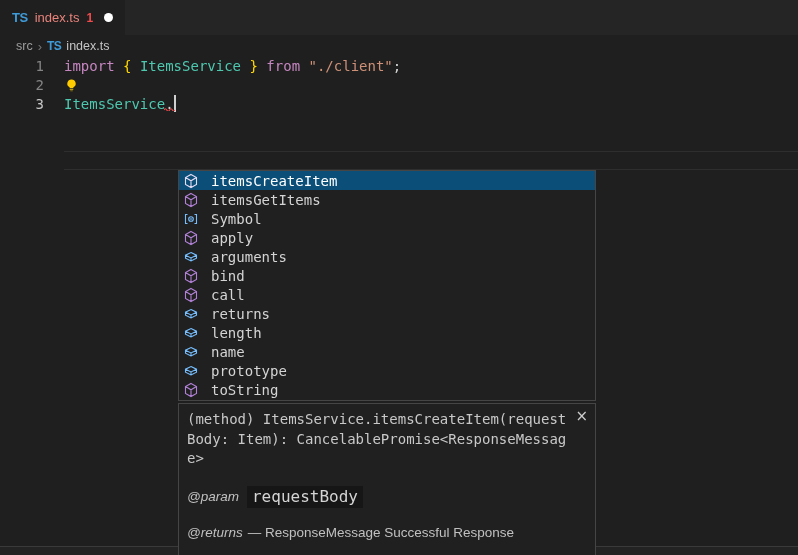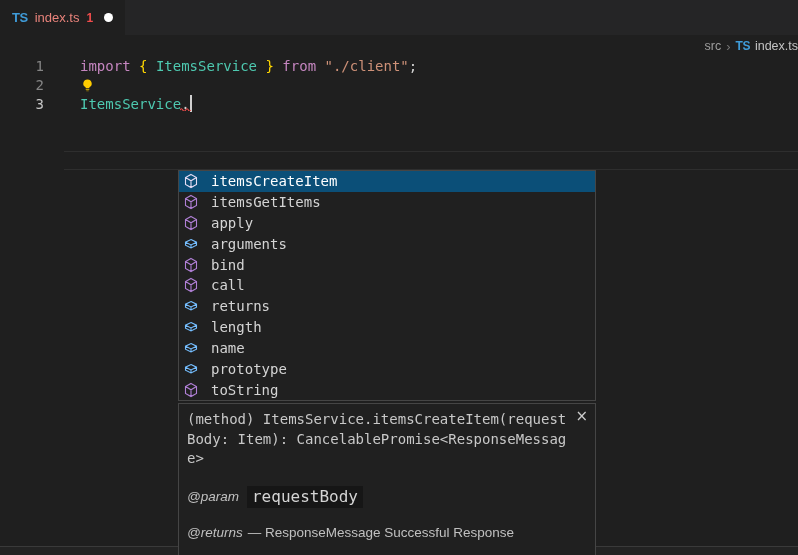--- a/index.html
+++ b/index.html
@@ -19,33 +19,33 @@
     display:flex; align-items:center; gap:7px;
     padding:0 12px; min-width:120px; cursor:pointer;
   }
   .ts-icon { color: var(--ts_blue,#3f9bd8); font-weight:bold; font-size:13px; letter-spacing:-0.5px; }
   .tab-label { color: var(--tab_file,#e9837b); font-size:13px; }
   .tab-badge { color: var(--error_red,#f14c4c); font-size:12px; font-weight:bold; }
   .mod-dot { width:9px; height:9px; border-radius:50%; background:var(--modified_dot,#fff); margin-left:4px; }
   
   .breadcrumb {
     height:22px; display:flex; align-items:center; gap:5px;
-    padding-left:16px; font-size:12.5px; color:var(--breadcrumb,#9d9d9d);justify-content:flex-end;
+    padding-left:16px; font-size:12.5px; color:var(--breadcrumb,#9d9d9d);
   }
   .crumb { cursor:pointer; }
   .crumb-sep { color:#767676; font-size:13px; }
   .breadcrumb .ts-icon { font-size:12px; }
   .crumb-file { color:#c5c5c5; }
   
   .editor { position:relative; height:488px; }
   .cline { display:flex; height:19px; line-height:19px;
            font-family:"DejaVu Sans Mono", monospace; font-size:14px; }
   .lnum { width:44px; text-align:right; color:var(--linenum,#858585); flex:none; }
   .cline.active .lnum { color:var(--linenum_active,#c6c6c6); }
-  .lcontent { margin-left:36px; white-space:pre; position:relative;text-align:center; }
+  .lcontent { margin-left:20px; white-space:pre; position:relative;text-align:center; }
   .tk-kw { color:var(--keyword,#c586c0); }
   .tk-br { color:var(--bracket,#ffd700); }
   .tk-type { color:var(--type,#4ec9b0); }
   .tk-str { color:var(--string,#ce9178); }
   .tk-punct { color:var(--punct,#d4d4d4); }
   .bulb { display:inline-flex; vertical-align:-3px; cursor:pointer; }
   .cursor { display:inline-block; width:2px; height:17px; background:var(--cursor,#d0d0d0); vertical-align:-3px; }
   .squig { position:absolute; bottom:-2px; }
   .line-hl { position:absolute; left:64px; right:0; top:94px; height:19px;
              border-top:1px solid var(--line_border,#2e2e2e);
@@ -134,20 +134,30 @@
         </span>
         <span class="slabel">itemsCreateItem</span>
       </div>
       <div class="srow">
         <span class="sicon">
           <svg width="16" height="16" viewBox="0 0 16 16" fill="none" stroke="#b180d7" stroke-width="1.1">
             <path d="M8 1.5l5.5 3.1v6.8L8 14.5l-5.5-3.1V4.6L8 1.5zM2.5 4.6L8 7.8l5.5-3.2M8 7.8v6.7"></path>
           </svg>
         </span>
         <span class="slabel">itemsGetItems</span>
+      </div>
+      <div class="srow">
+        <span class="sicon">
+          <svg width="16" height="16" viewBox="0 0 16 16" fill="none" stroke="#75beff" stroke-width="1.1">
+            <path d="M4.5 3.5H2.5v9h2M11.5 3.5h2v9h-2"></path>
+            <circle cx="8" cy="8" r="2.3"></circle>
+            <path d="M6.8 8h2.4"></path>
+          </svg>
+        </span>
+        <span class="slabel">Symbol</span>
       </div>
       <div class="srow">
         <span class="sicon">
           <svg width="16" height="16" viewBox="0 0 16 16" fill="none" stroke="#b180d7" stroke-width="1.1">
             <path d="M8 1.5l5.5 3.1v6.8L8 14.5l-5.5-3.1V4.6L8 1.5zM2.5 4.6L8 7.8l5.5-3.2M8 7.8v6.7"></path>
           </svg>
         </span>
         <span class="slabel">apply</span>
       </div>
       <div class="srow">

